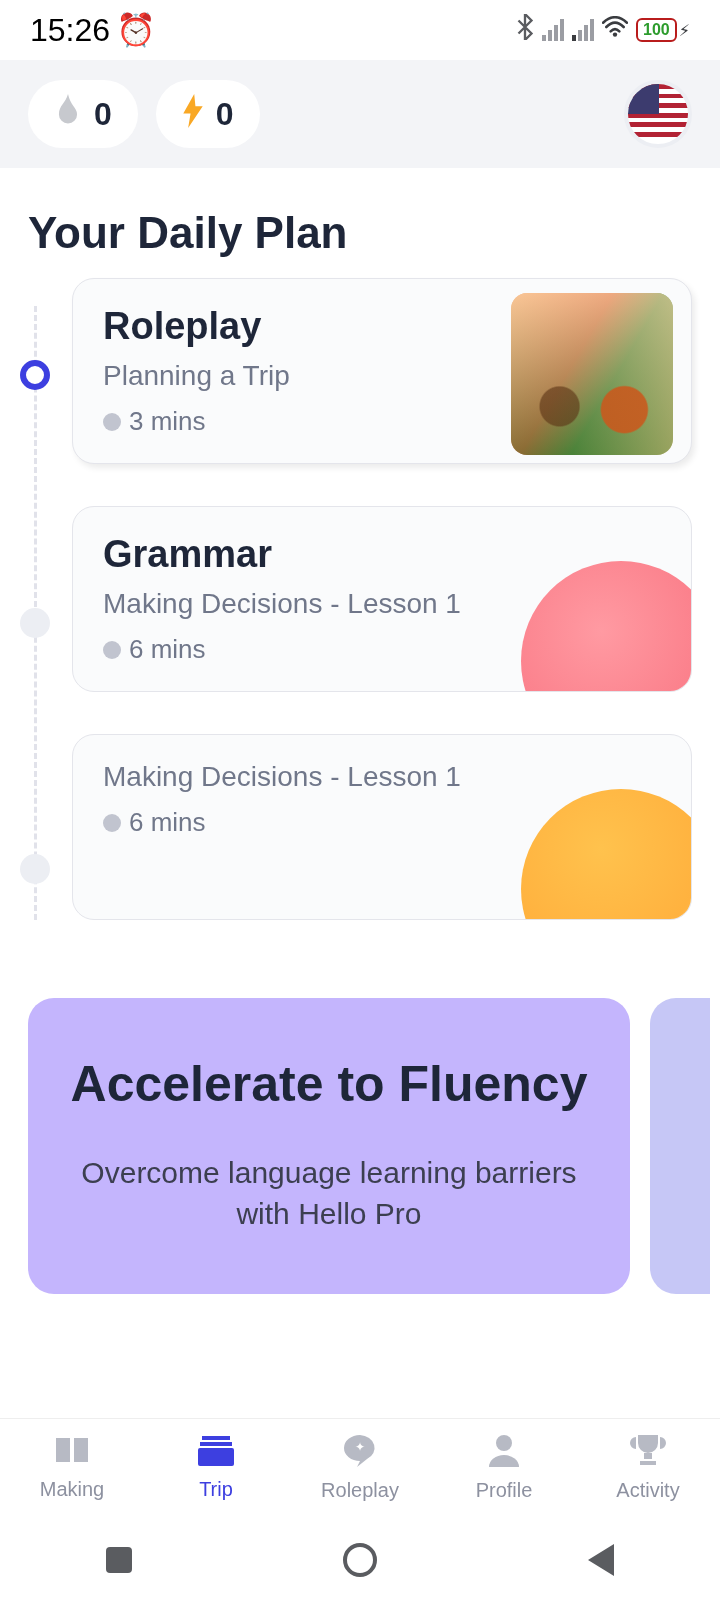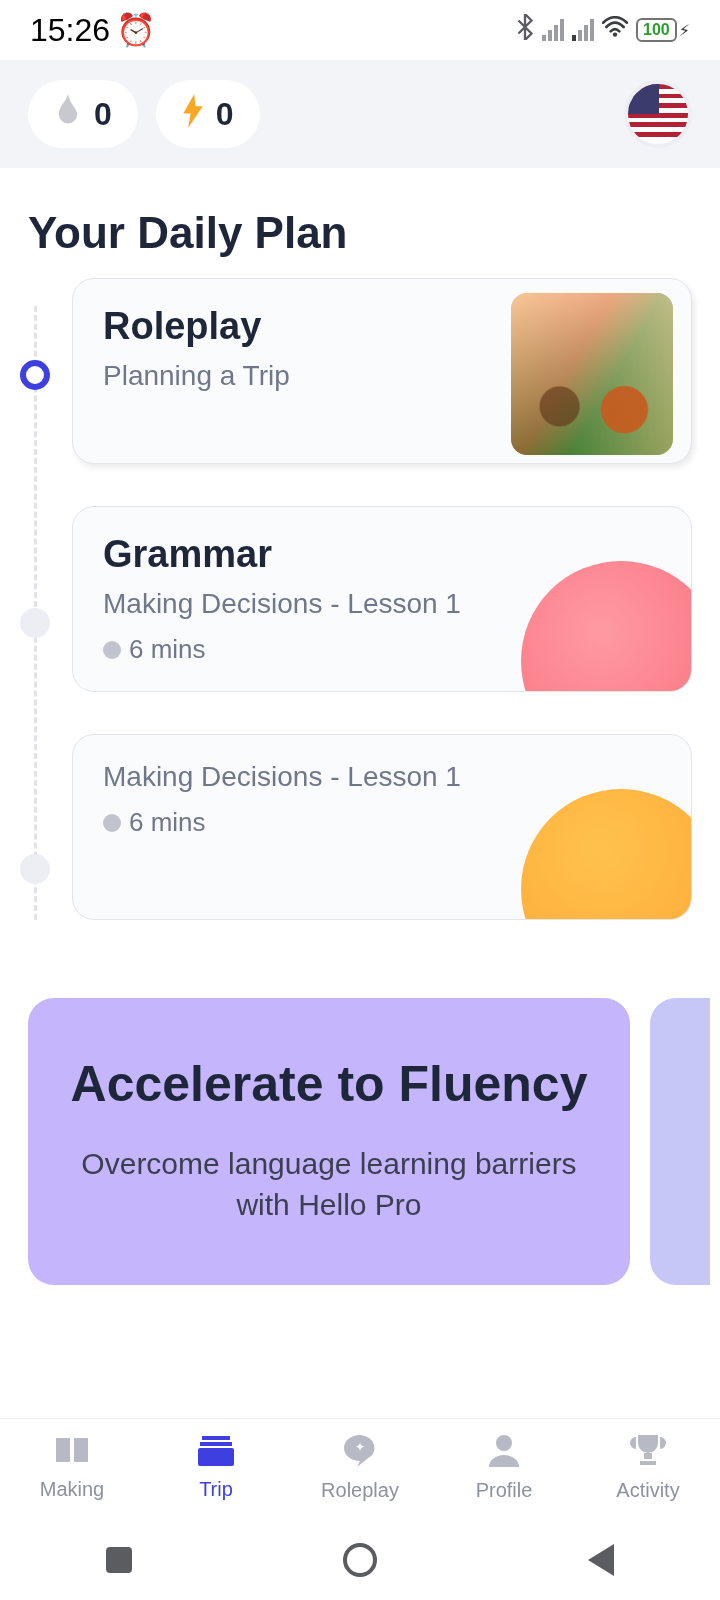--- a/index.html
+++ b/index.html
@@ -17,21 +17,21 @@
       display: flex;
       align-items: center;
       justify-content: space-between;
       padding: 0 30px;
       background: #fff;
     }
     .status-left { display: flex; align-items: center; gap: 6px; font-size: 32px; font-weight: 500; color: #000;}
     .status-right { display: flex; align-items: center; gap: 8px; }
     .battery-box { display:flex; align-items:center; gap:2px;}
     .battery {
-      border: 2px solid #737373;
+      border: 2px solid #b91c1c;
       border-radius: 6px;
       padding: 1px 5px;
       font-size: 16px;
       color: #2d9c2d;
       font-weight: 700;
     }
     
     .header-band {
       background: #f3f4f7;
       padding: 20px 28px;
@@ -145,21 +145,21 @@
     
     .promo-row { padding: 36px 0 0 28px; display: flex; gap: 20px; }
     .promo {
       flex: 0 0 602px;
       background: #c4b5fd;
       border-radius: 26px;
       padding: 54px 40px 60px;
       text-align: center;
     }
     .promo h2 { font-size: 50px; font-weight: 700; color: #1e2639; line-height:1.3;}
-    .promo p { margin-top: 27px; font-size: 30px; color: #3c3f50; line-height:1.35;}
+    .promo p { margin-top: 36px; font-size: 30px; color: #3c3f50; line-height:1.35;}
     .promo-peek { flex:0 0 60px; background:#c6c7f6; border-radius: 26px 0 0 26px;}
     
     .tabbar {
       position: absolute;
       left:0; right:0;
       bottom: 84px;
       height: 98px;
       background: #fff;
       display: flex;
       border-top: 1px solid #eee;
@@ -244,20 +244,24 @@
 
 <div class="plan-wrap">
   <div class="timeline"></div>
   <div class="node active"></div>
   <div class="node blank" style="top:330px;"></div>
   <div class="node blank" style="top:576px;"></div>
 
   <div class="card shadow">
     <div class="ctype">Roleplay</div>
     <div class="csub">Planning a Trip</div>
+    <div class="cdur">
+      <span class="clock-dot"></span>
+      <span>3 mins</span>
+    </div>
     <div class="thumb"></div>
   </div>
 
   <div class="card">
     <div class="ctype">Grammar</div>
     <div class="csub">Making Decisions - Lesson 1</div>
     <div class="cdur">
       <span class="clock-dot"></span>
       <span>6 mins</span>
     </div>

